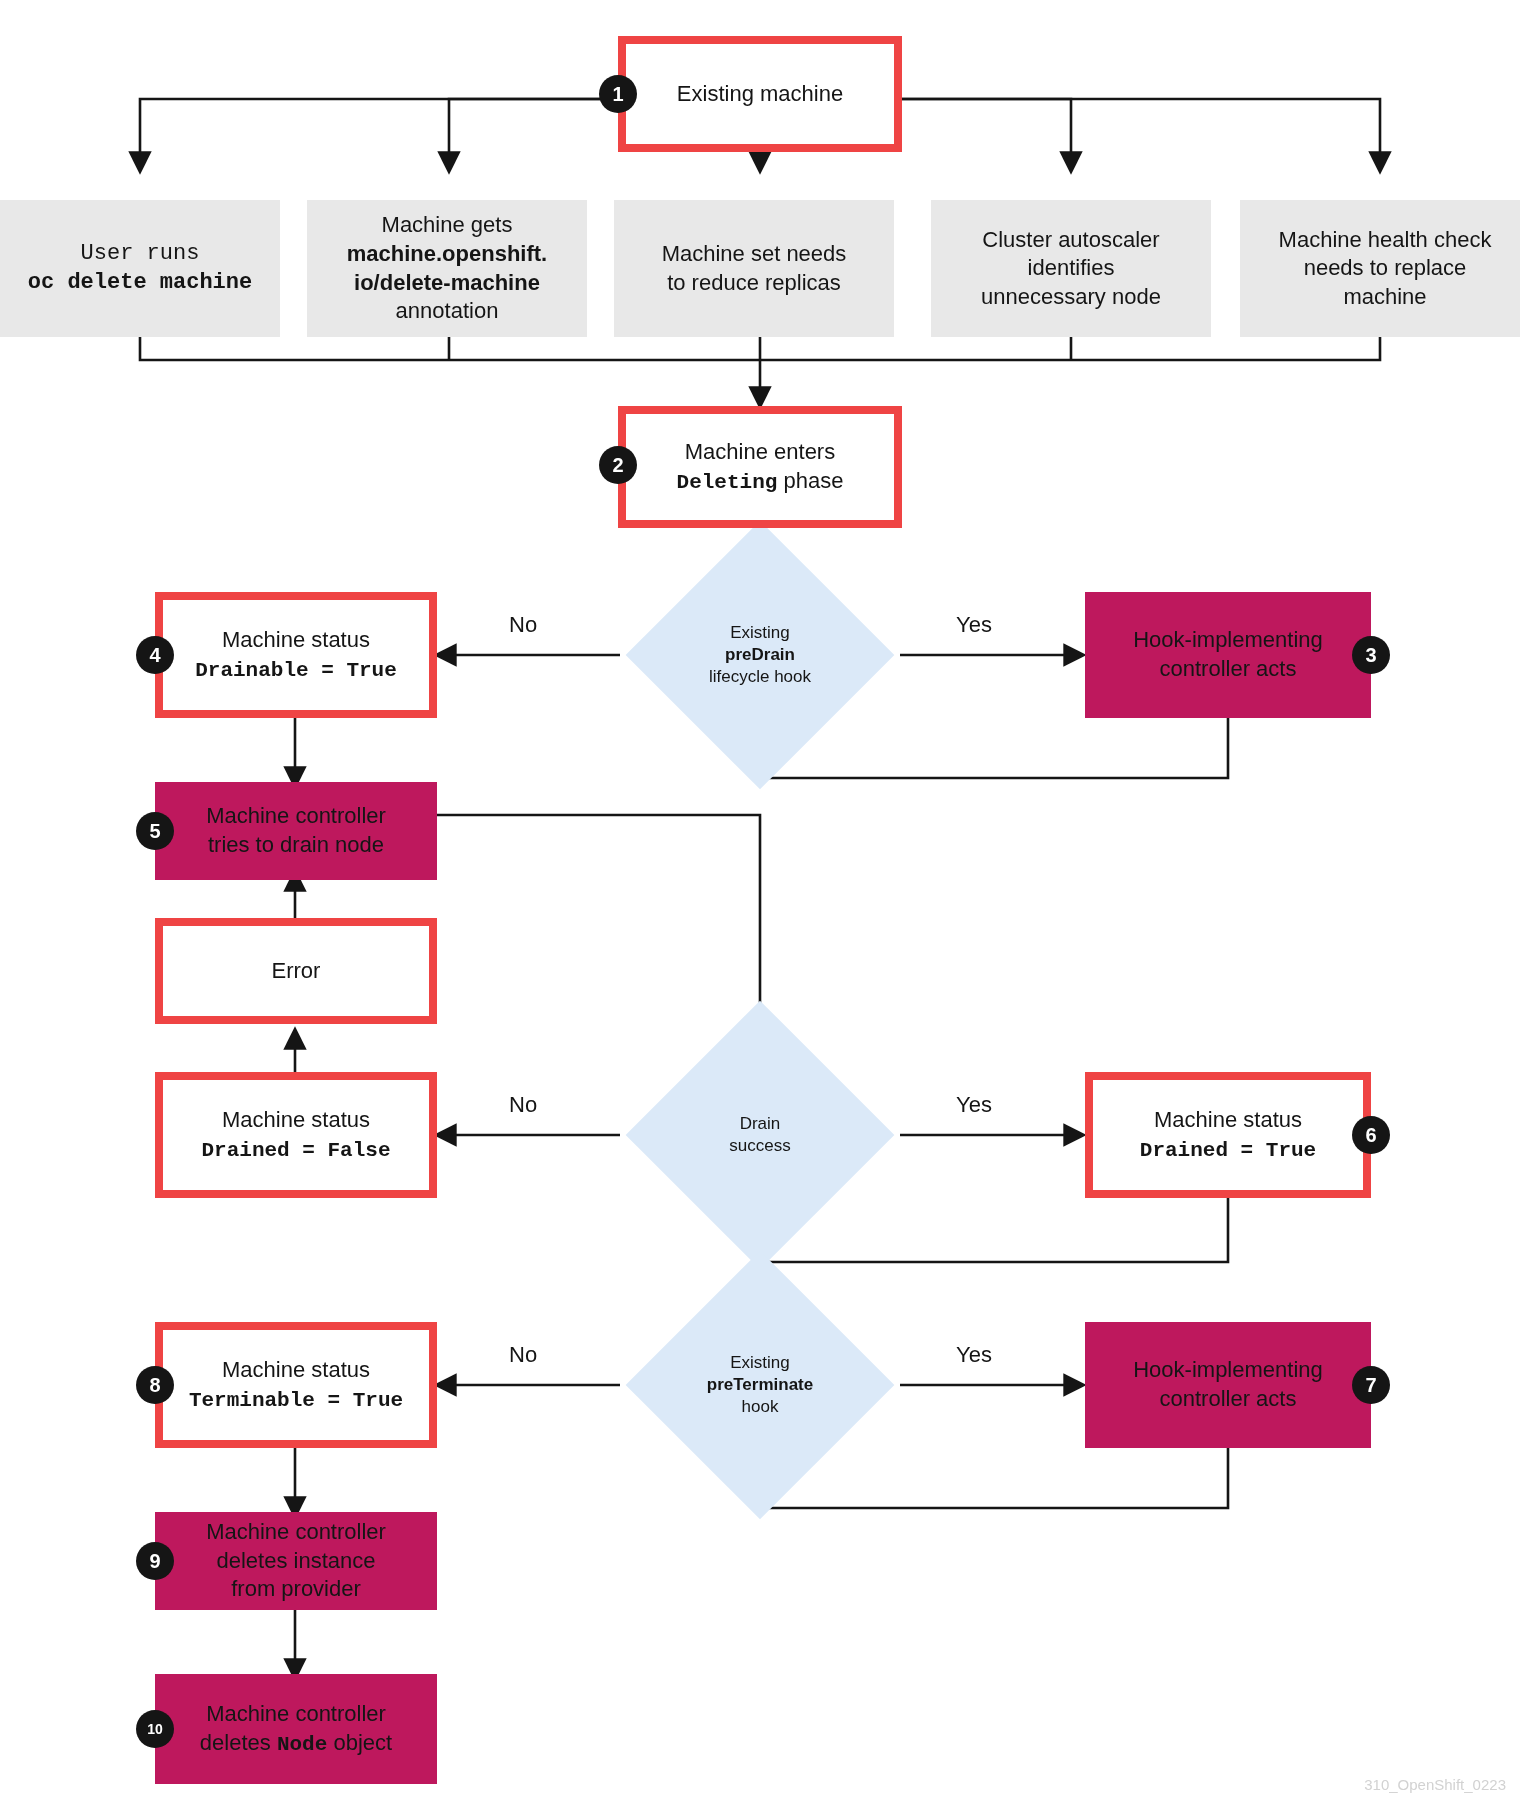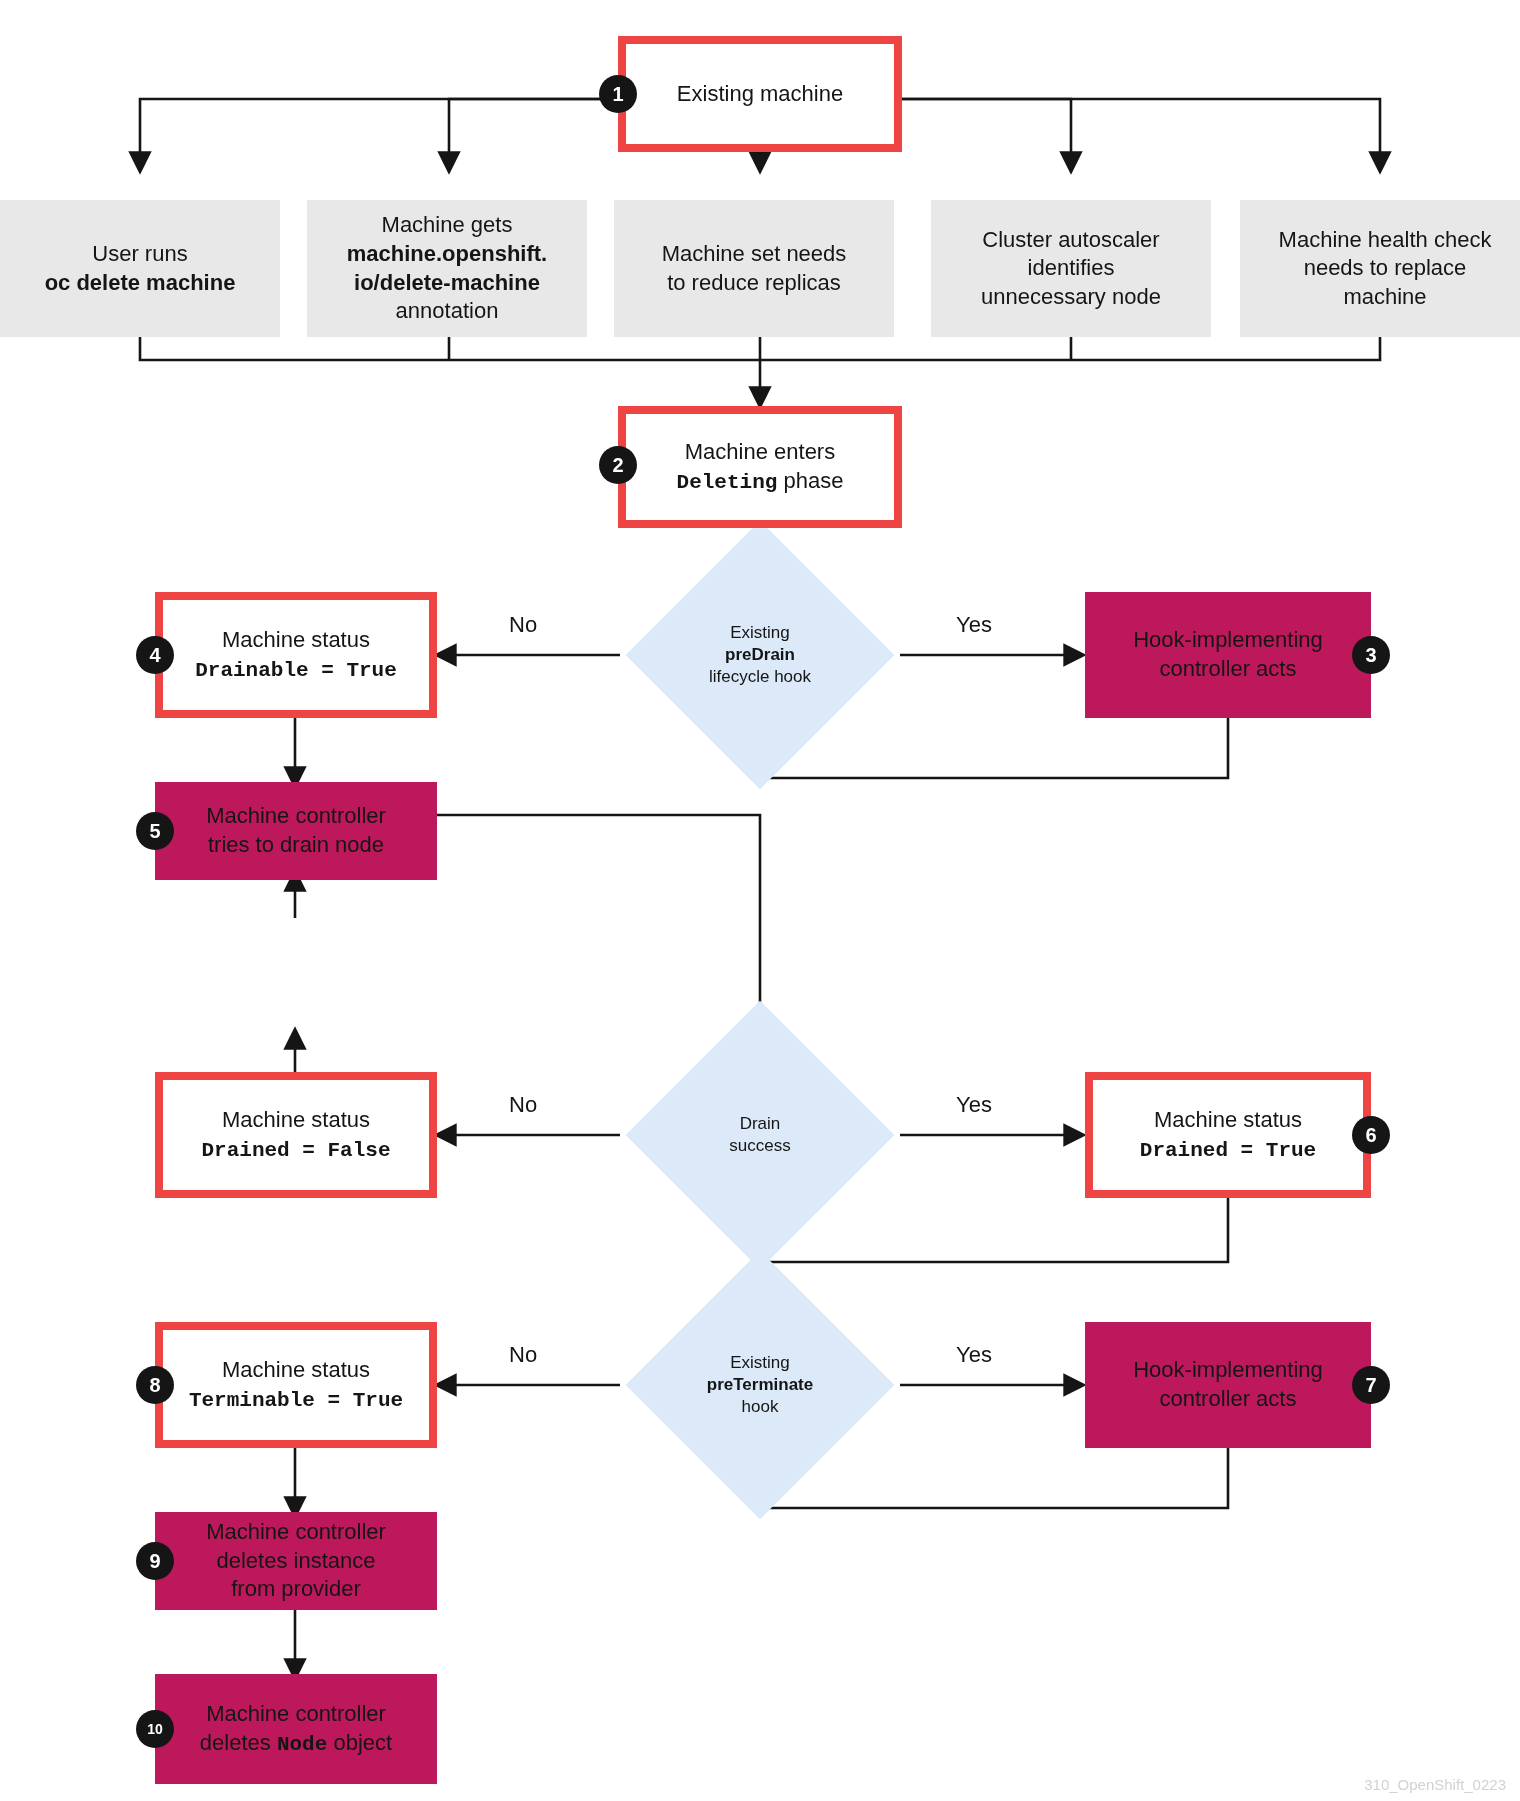--- a/index.html
+++ b/index.html
@@ -186,21 +186,21 @@
 
   <div class="node box-blue" style="left:618px; top:36px; width:284px; height:116px;">
     <div class="inner">
       <span>Existing machine</span>
     </div>
   </div>
   <div class="badge" style="left:599px; top:75px;">
     <span>1</span>
   </div>
 
-  <div class="node box-grey" style="left:0px; top:200px; width:280px; height:137px;">
+  <div class="node box-grey" style="left:0px; top:200px; width:280px; height:137px;font-family:Liberation Mono, monospace;">
     <div class="inner">
       <span>User runs</span><br>
       <span class="bold">oc delete machine</span>
     </div>
   </div>
 
   <div class="node box-grey" style="left:307px; top:200px; width:280px; height:137px;">
     <div class="inner">
       <span>Machine gets</span><br>
       <span class="bold">machine.openshift.</span><br>
@@ -282,20 +282,25 @@
   <div class="node box-lblue" style="left:155px; top:782px; width:282px; height:98px;">
     <div class="inner">
       <span>Machine controller</span><br>
       <span>tries to drain node</span>
     </div>
   </div>
   <div class="badge" style="left:136px; top:812px;">
     <span>5</span>
   </div>
 
+  <div class="node box-blue" style="left:155px; top:918px; width:282px; height:106px;">
+    <div class="inner">
+      <span>Error</span>
+    </div>
+  </div>
 
   <div class="node box-blue" style="left:155px; top:1072px; width:282px; height:126px;">
     <div class="inner">
       <span>Machine status</span><br>
       <span class="mono">Drained = False</span>
     </div>
   </div>
 
   <div class="diamond" style="left:665px; top:1040px; width:190px; height:190px;">
     <div class="shape"></div>

